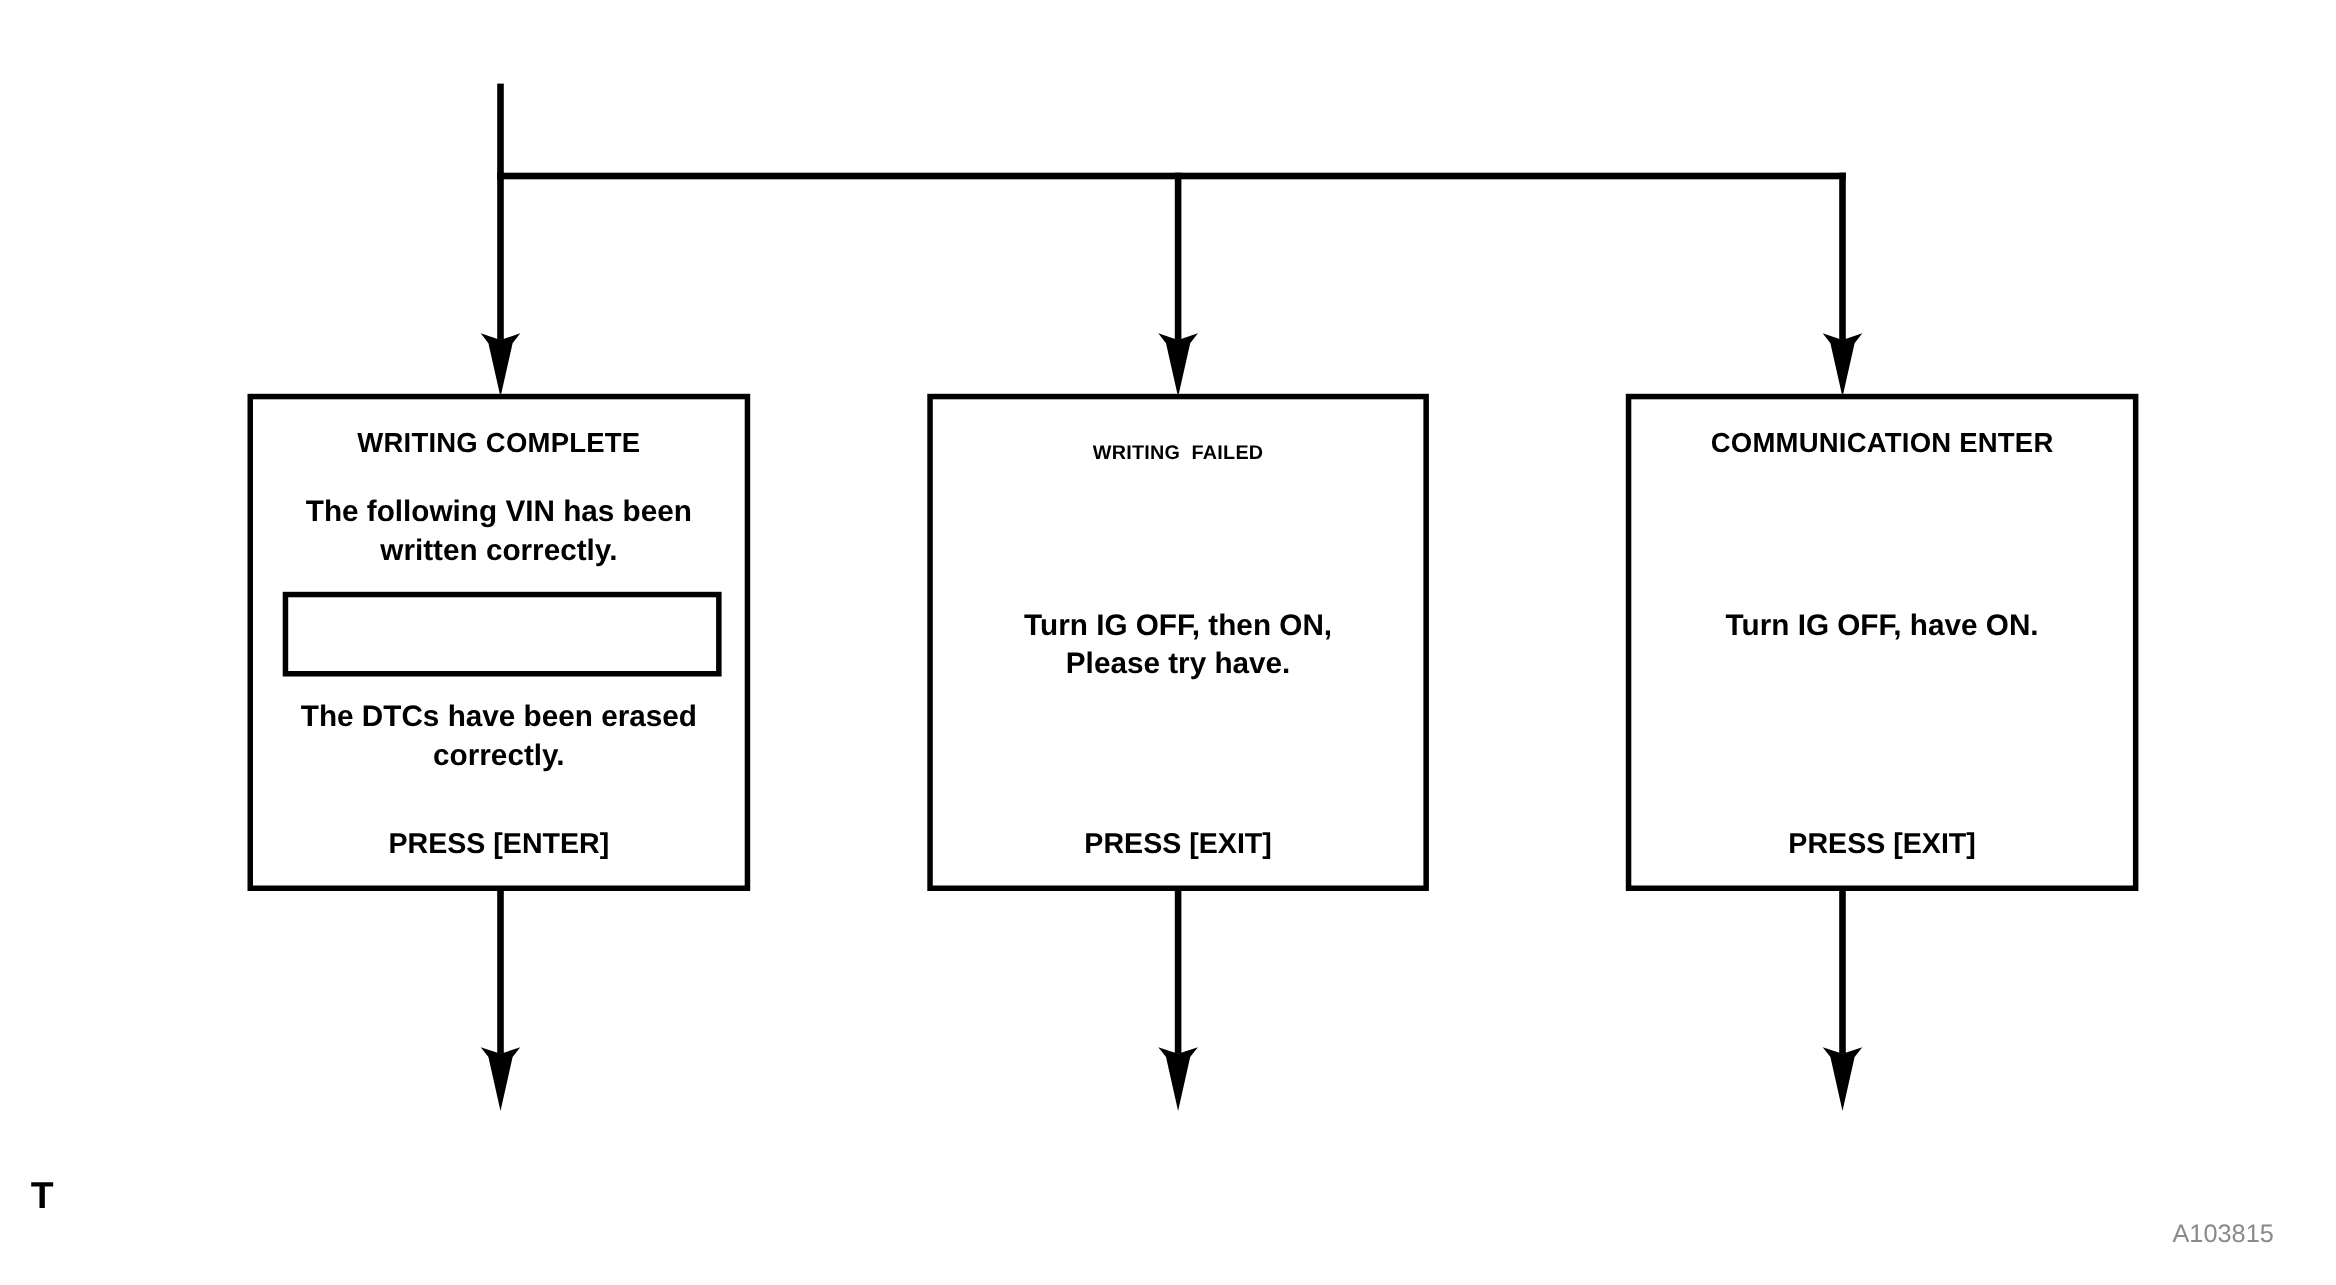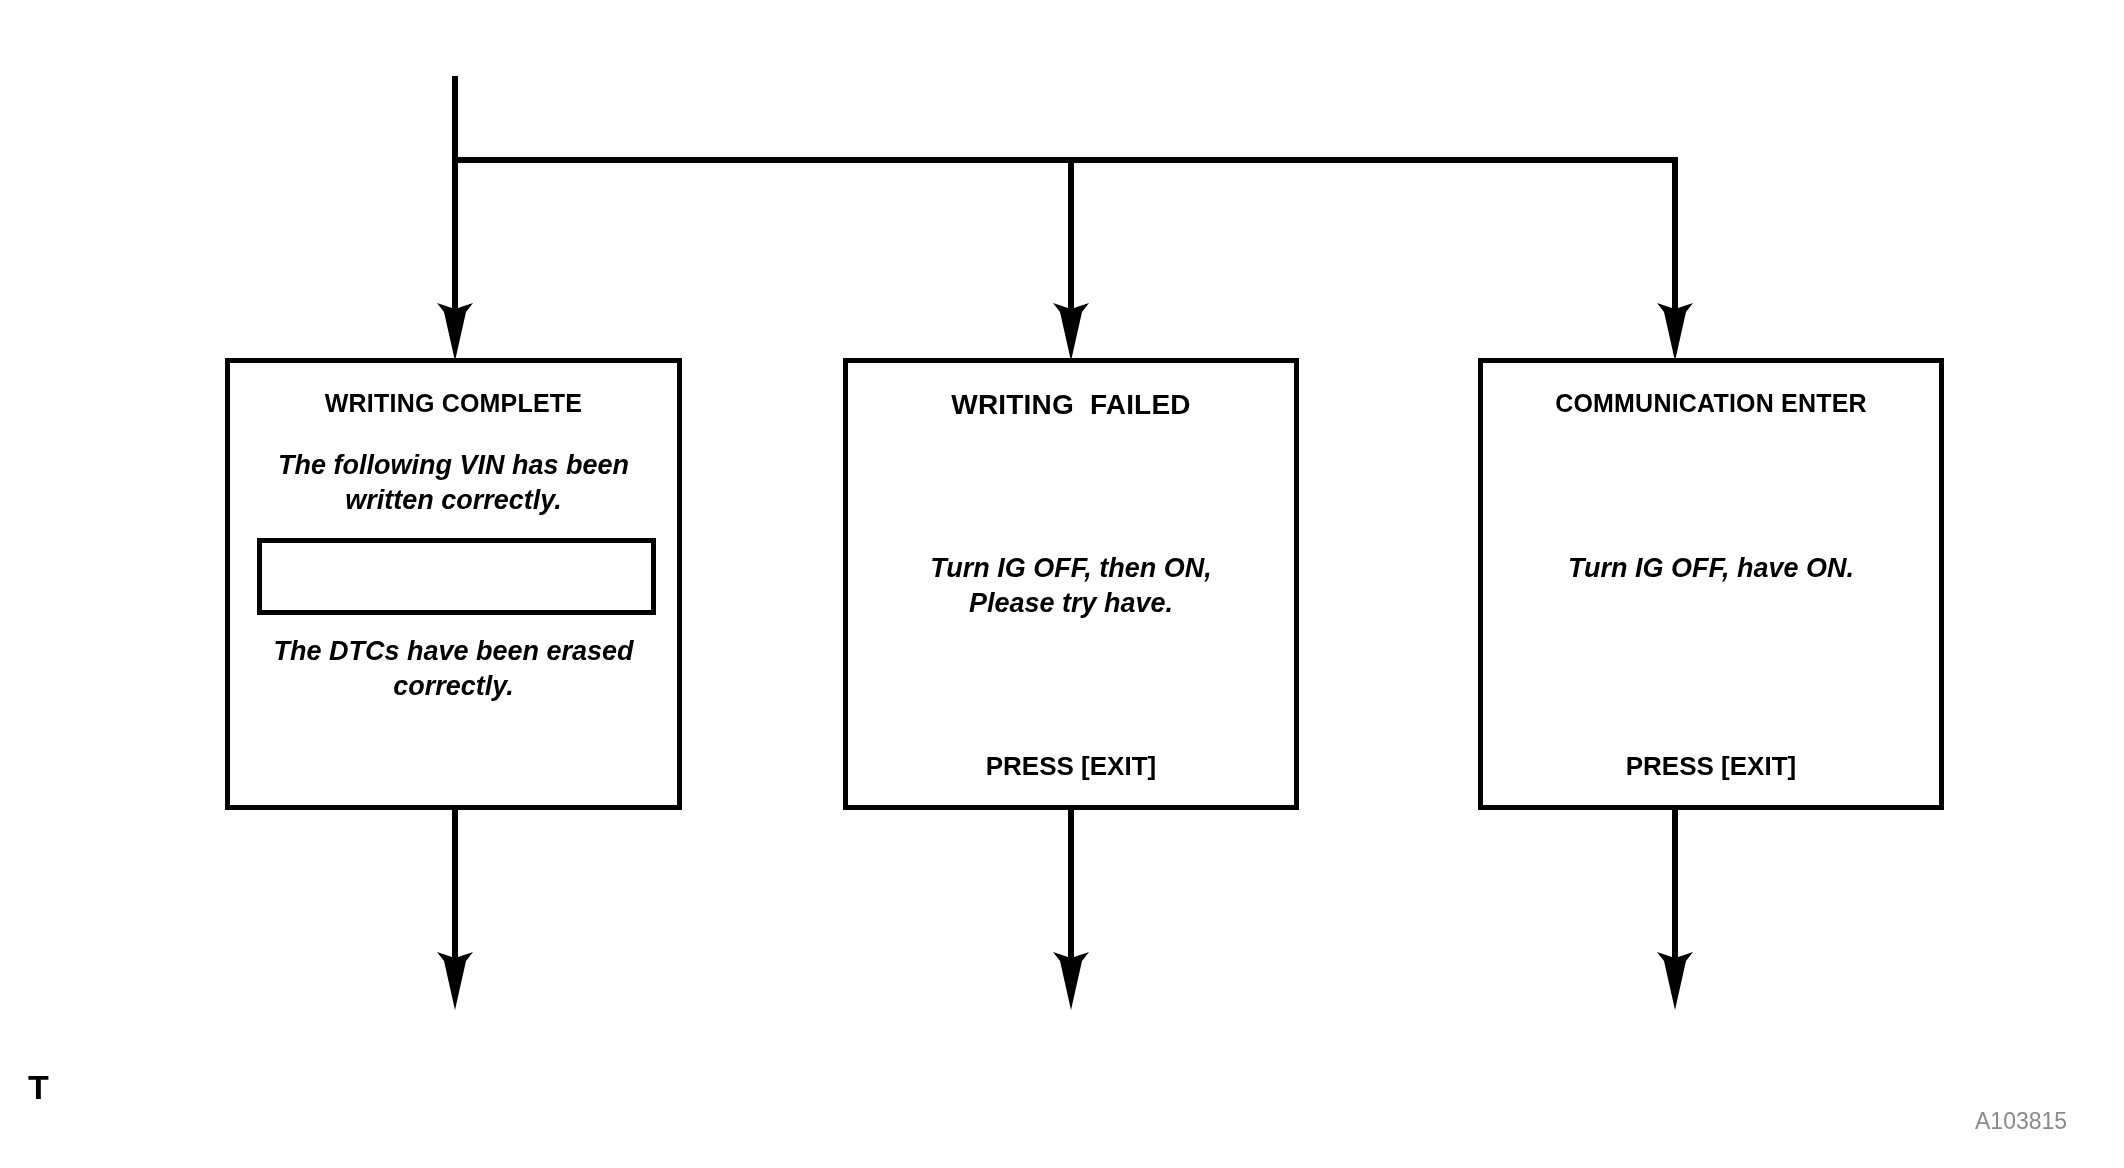--- a/index.html
+++ b/index.html
@@ -45,21 +45,20 @@
   }
   .box-body {
     position: absolute;
     left: 0;
     right: 0;
     text-align: center;
     font-weight: bold;
     color: #000000;
     line-height: 1.30;
     white-space: pre-line;
-    font-style: italic;
   }
   .box-footer {
     position: absolute;
     left: 0;
     right: 0;
     text-align: center;
     font-weight: bold;
     color: #000000;
   }
   .vin-field {
@@ -113,24 +112,25 @@
 
   <div class="screen-box" style="left:225px; top:358px; width:457px; height:452px;">
     <div class="box-title" style="top:26px; font-size:25px;">WRITING COMPLETE</div>
     <div class="box-body" style="top:85px; font-size:27px;">The following VIN has been
 written correctly.</div>
     <div class="vin-field" style="left:27px; top:175px; width:399px; height:77px;">
       <div style="text-align:center; font-size:27px; font-weight:bold; line-height:67px; color:#000;"></div>
     </div>
     <div class="box-body" style="top:271px; font-size:27px;">The DTCs have been erased
 correctly.</div>
+    <div class="box-footer" style="top:388px; font-size:26px;">PRESS [ENTER]</div>
   </div>
 
   <div class="screen-box" style="left:843px; top:358px; width:456px; height:452px;">
-    <div class="box-title" style="top:26px; font-size:28px;">WRITING  FAILED</div>
+    <div class="box-title" style="top:38px; font-size:18px;">WRITING  FAILED</div>
     <div class="box-body" style="top:188px; font-size:27px;">Turn IG OFF, then ON,
 Please try have.</div>
     <div class="box-footer" style="top:388px; font-size:26px;">PRESS [EXIT]</div>
   </div>
 
   <div class="screen-box" style="left:1478px; top:358px; width:466px; height:452px;">
     <div class="box-title" style="top:26px; font-size:25px;">COMMUNICATION ENTER</div>
     <div class="box-body" style="top:188px; font-size:27px;">Turn IG OFF, have ON.</div>
     <div class="box-footer" style="top:388px; font-size:26px;">PRESS [EXIT]</div>
   </div>

